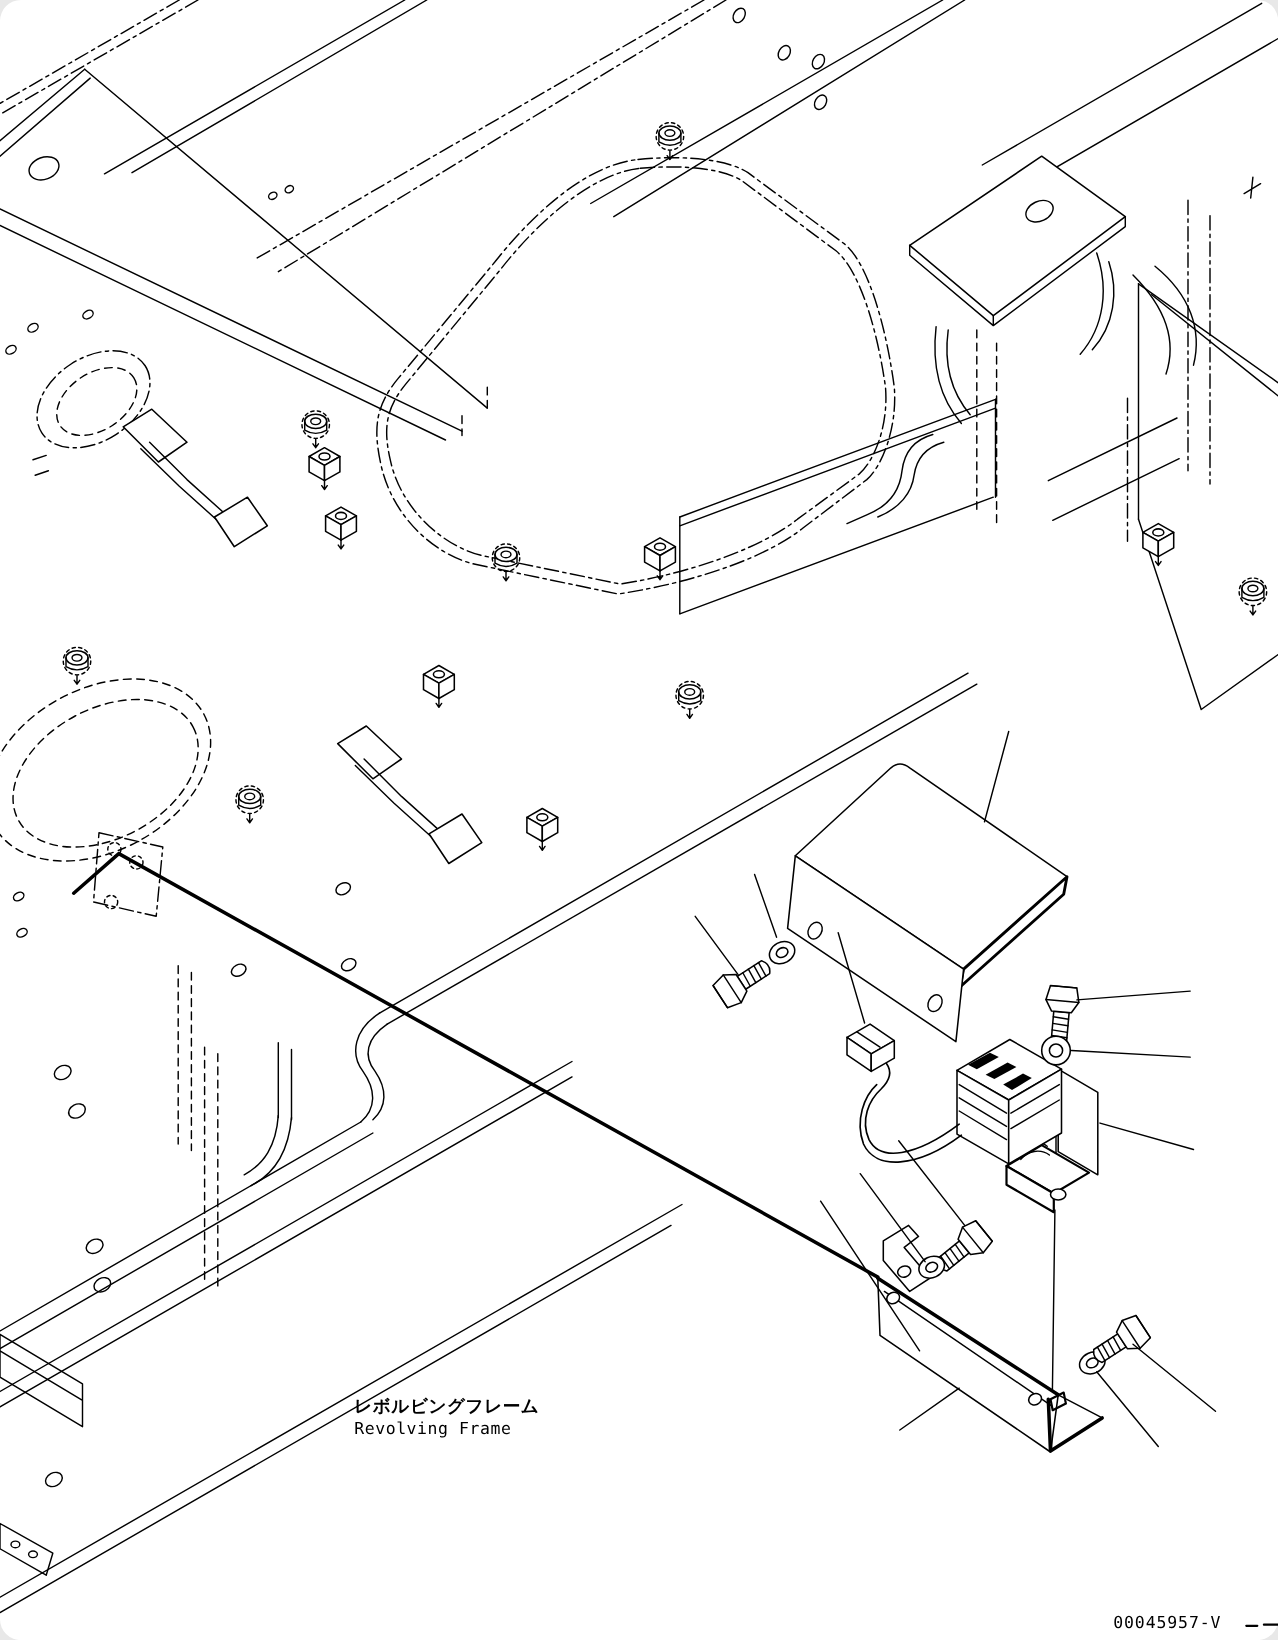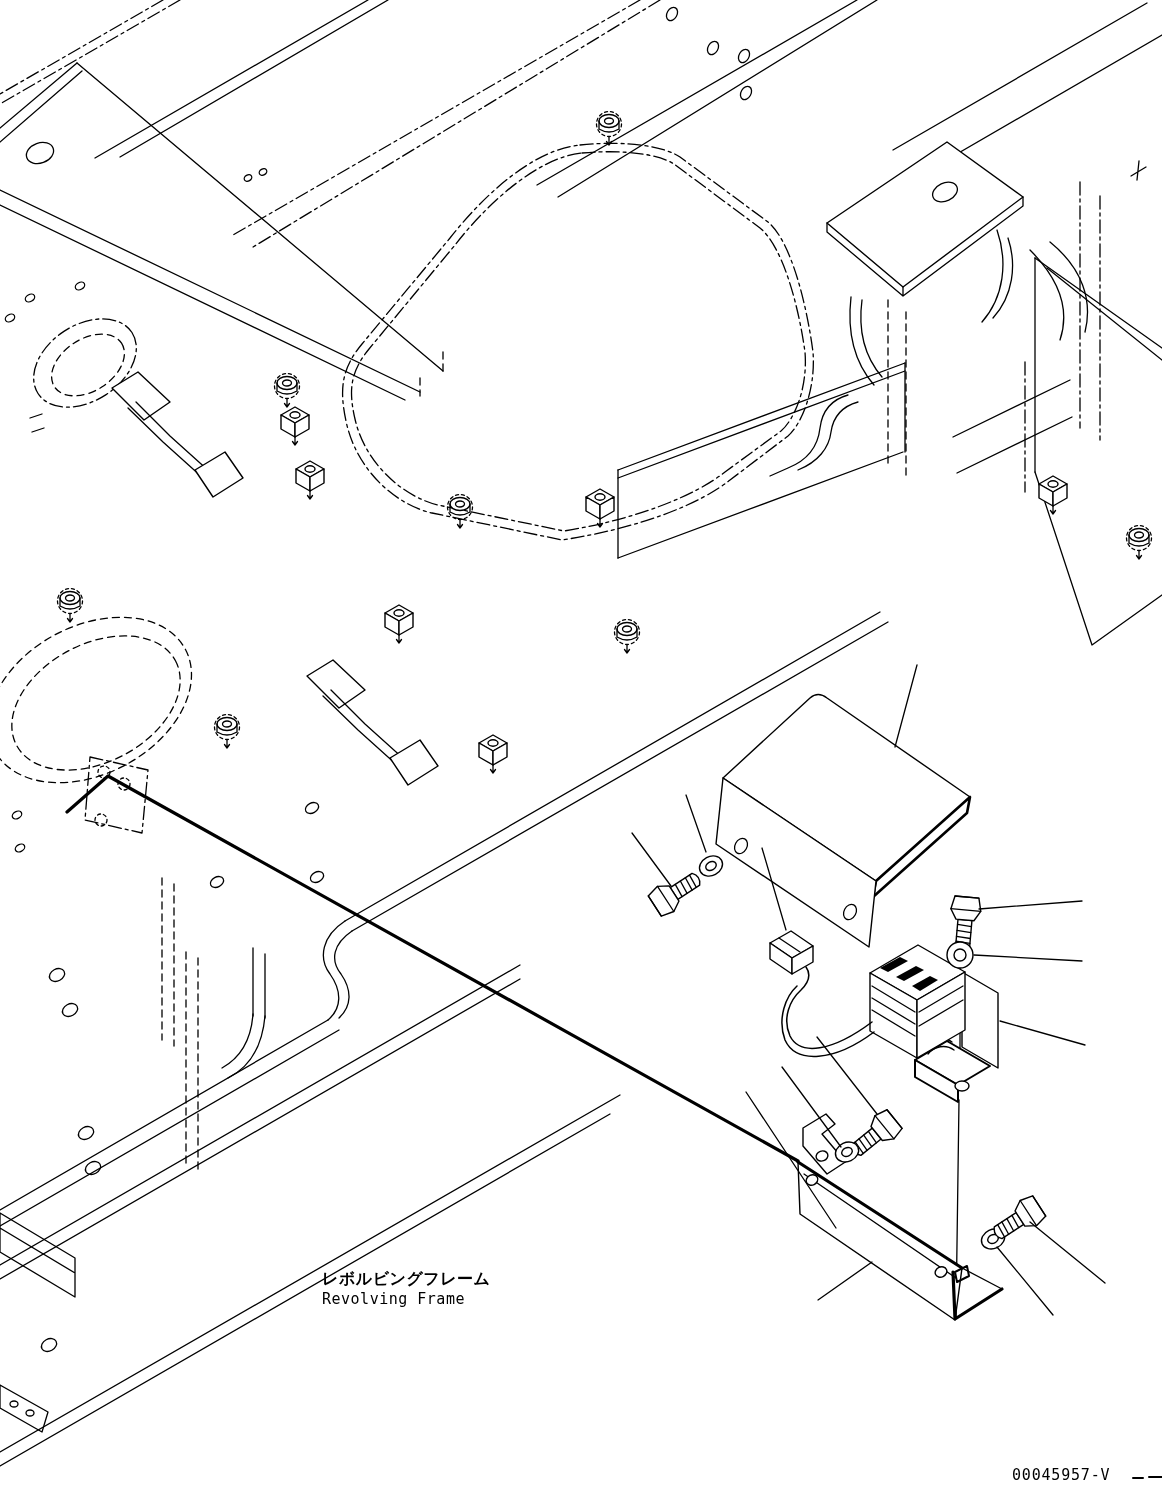--- a/index.html
+++ b/index.html
@@ -1,20 +1,21 @@
 <!DOCTYPE html>
 <html style="--ink: #000000; --paper: #ffffff;"><head>
 <meta charset="utf-8">
 <style>
   :root { --ink:#000000; --paper:#ffffff; }
   html,body { margin:0; padding:0; background:#e8e8e8; }
   .page {
     width:1162px; height:1491px; margin:0 auto; position:relative;
     background:var(--paper);
     font-family:"DejaVu Sans Mono","Liberation Mono",monospace;
+    border-radius:19px;
   }
   svg { display:block; }
   
   .ln   { fill:none; stroke:var(--ink); stroke-width:1.3; stroke-linecap:round; stroke-linejoin:round; }
   .w15  { stroke-width:1.5; }
   .w2   { stroke-width:2; }
   .bold { stroke-width:3.2; }
   .fw   { fill:var(--paper); stroke:var(--ink); stroke-width:1.4; stroke-linejoin:round; }
   .fk   { fill:var(--ink); stroke:none; }
   .dd   { stroke-dasharray:13 4 3 4; }   

